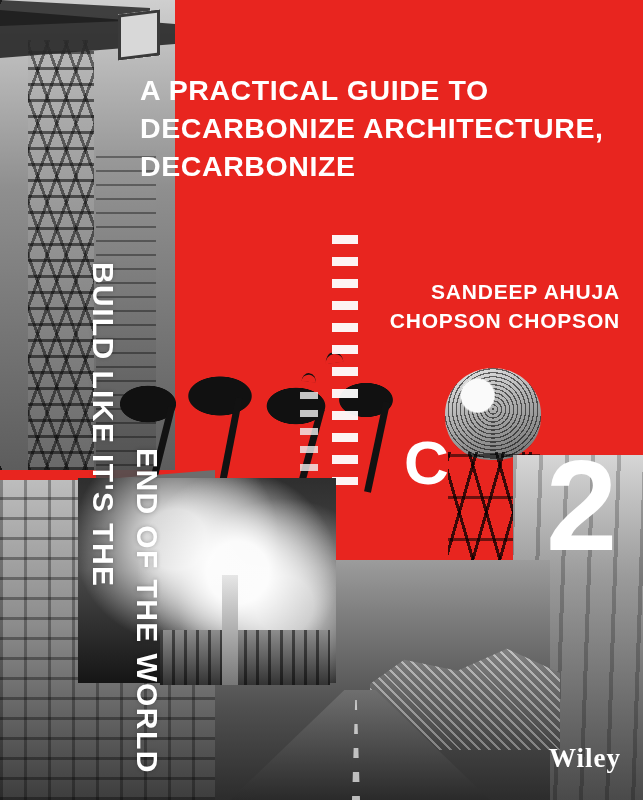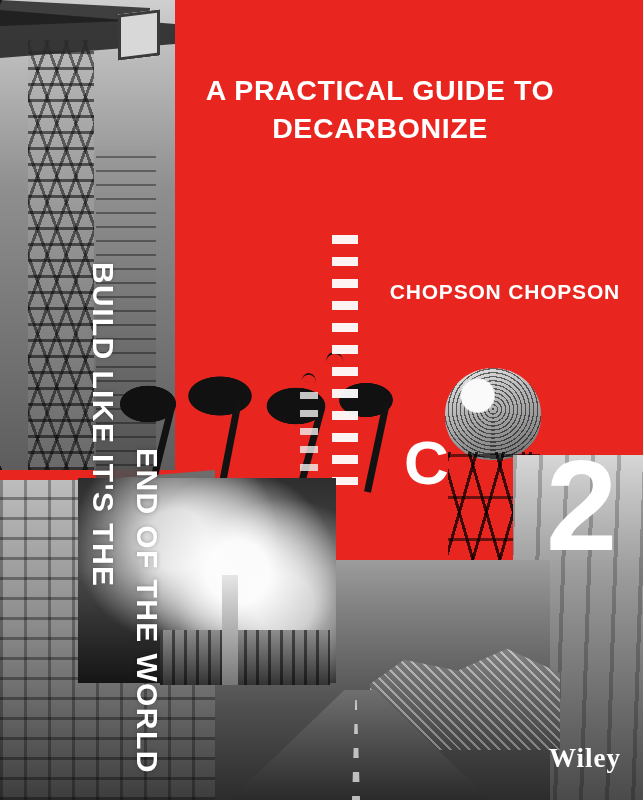--- a/index.html
+++ b/index.html
@@ -207,21 +207,21 @@
     transform: rotate(-8deg);
   }
 
   
   .title {
     position: absolute;
     left: 140px;
     top: 72px;
     width: 480px;
     color: #ffffff;
-    text-align: center;
+    text-align: left;
     font-weight: 700;
     font-size: 28.5px;
     line-height: 1.33;
     letter-spacing: 0.6px;
   }
   .authors {
     position: absolute;
     right: 23px;
     top: 278px;
     width: 420px;
@@ -329,24 +329,26 @@
 
   <div class="photo ruins-roof"></div>
   <div class="photo ruins"></div>
 
   <div class="photo smoke-photo"></div>
   <div class="photo plant"></div>
   <div class="photo stack"></div>
 
   <div class="title">
     <div>A PRACTICAL GUIDE TO</div>
+    <div>DECARBONIZE ARCHITECTURE,</div>
     <div>DECARBONIZE</div>
   </div>
 
   <div class="authors">
+    <div>SANDEEP AHUJA</div>
     <div>CHOPSON CHOPSON</div>
   </div>
 
   <div class="vertical-title">
     <div class="vt-line l1">BUILD LIKE IT'S THE</div>
     <div class="vt-line l2">END OF THE WORLD</div>
   </div>
 
   <div class="co2-c">C</div>
   <div class="co2-2">2</div>

